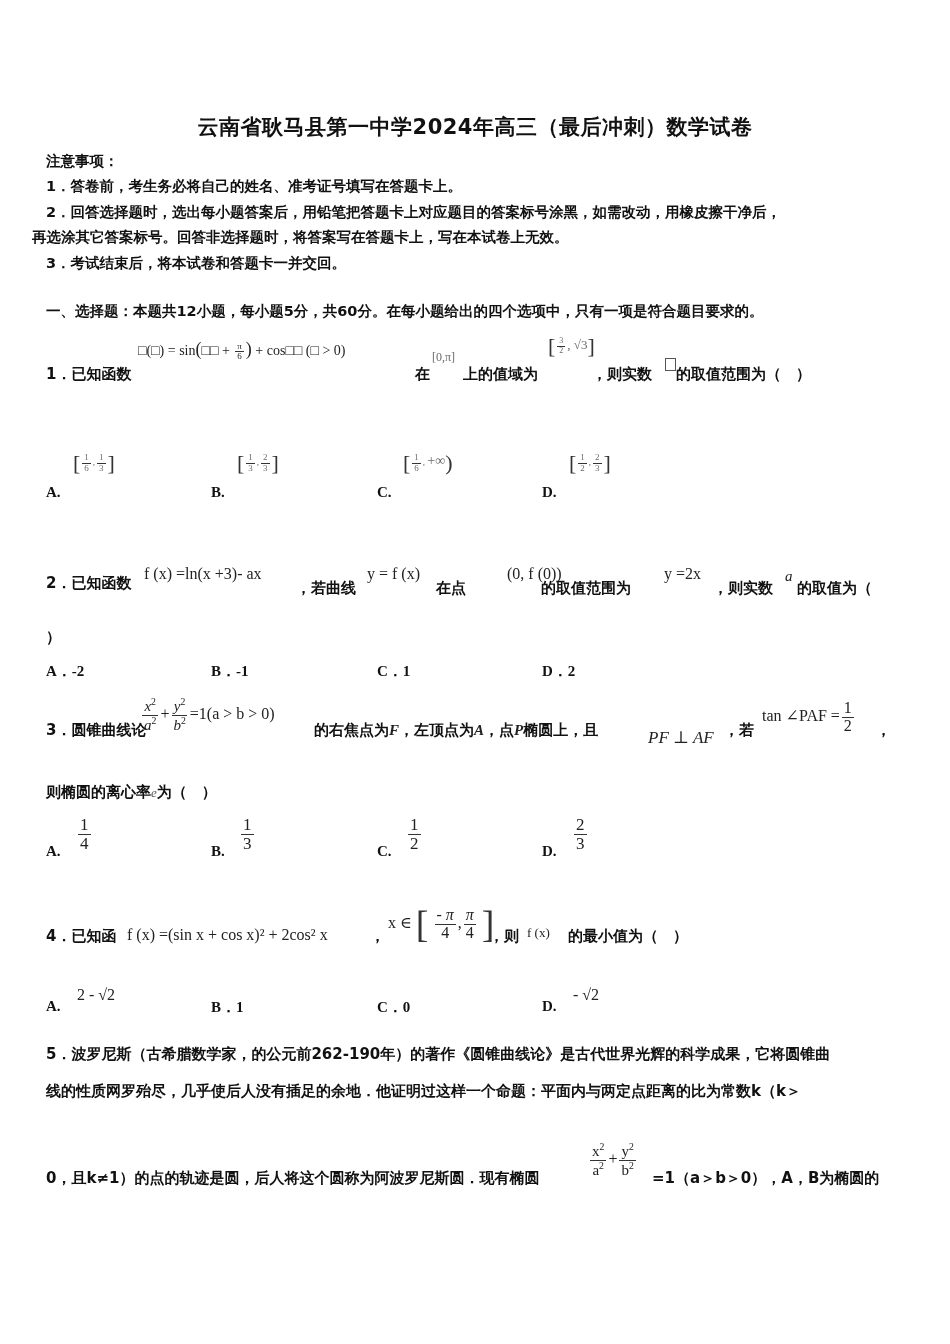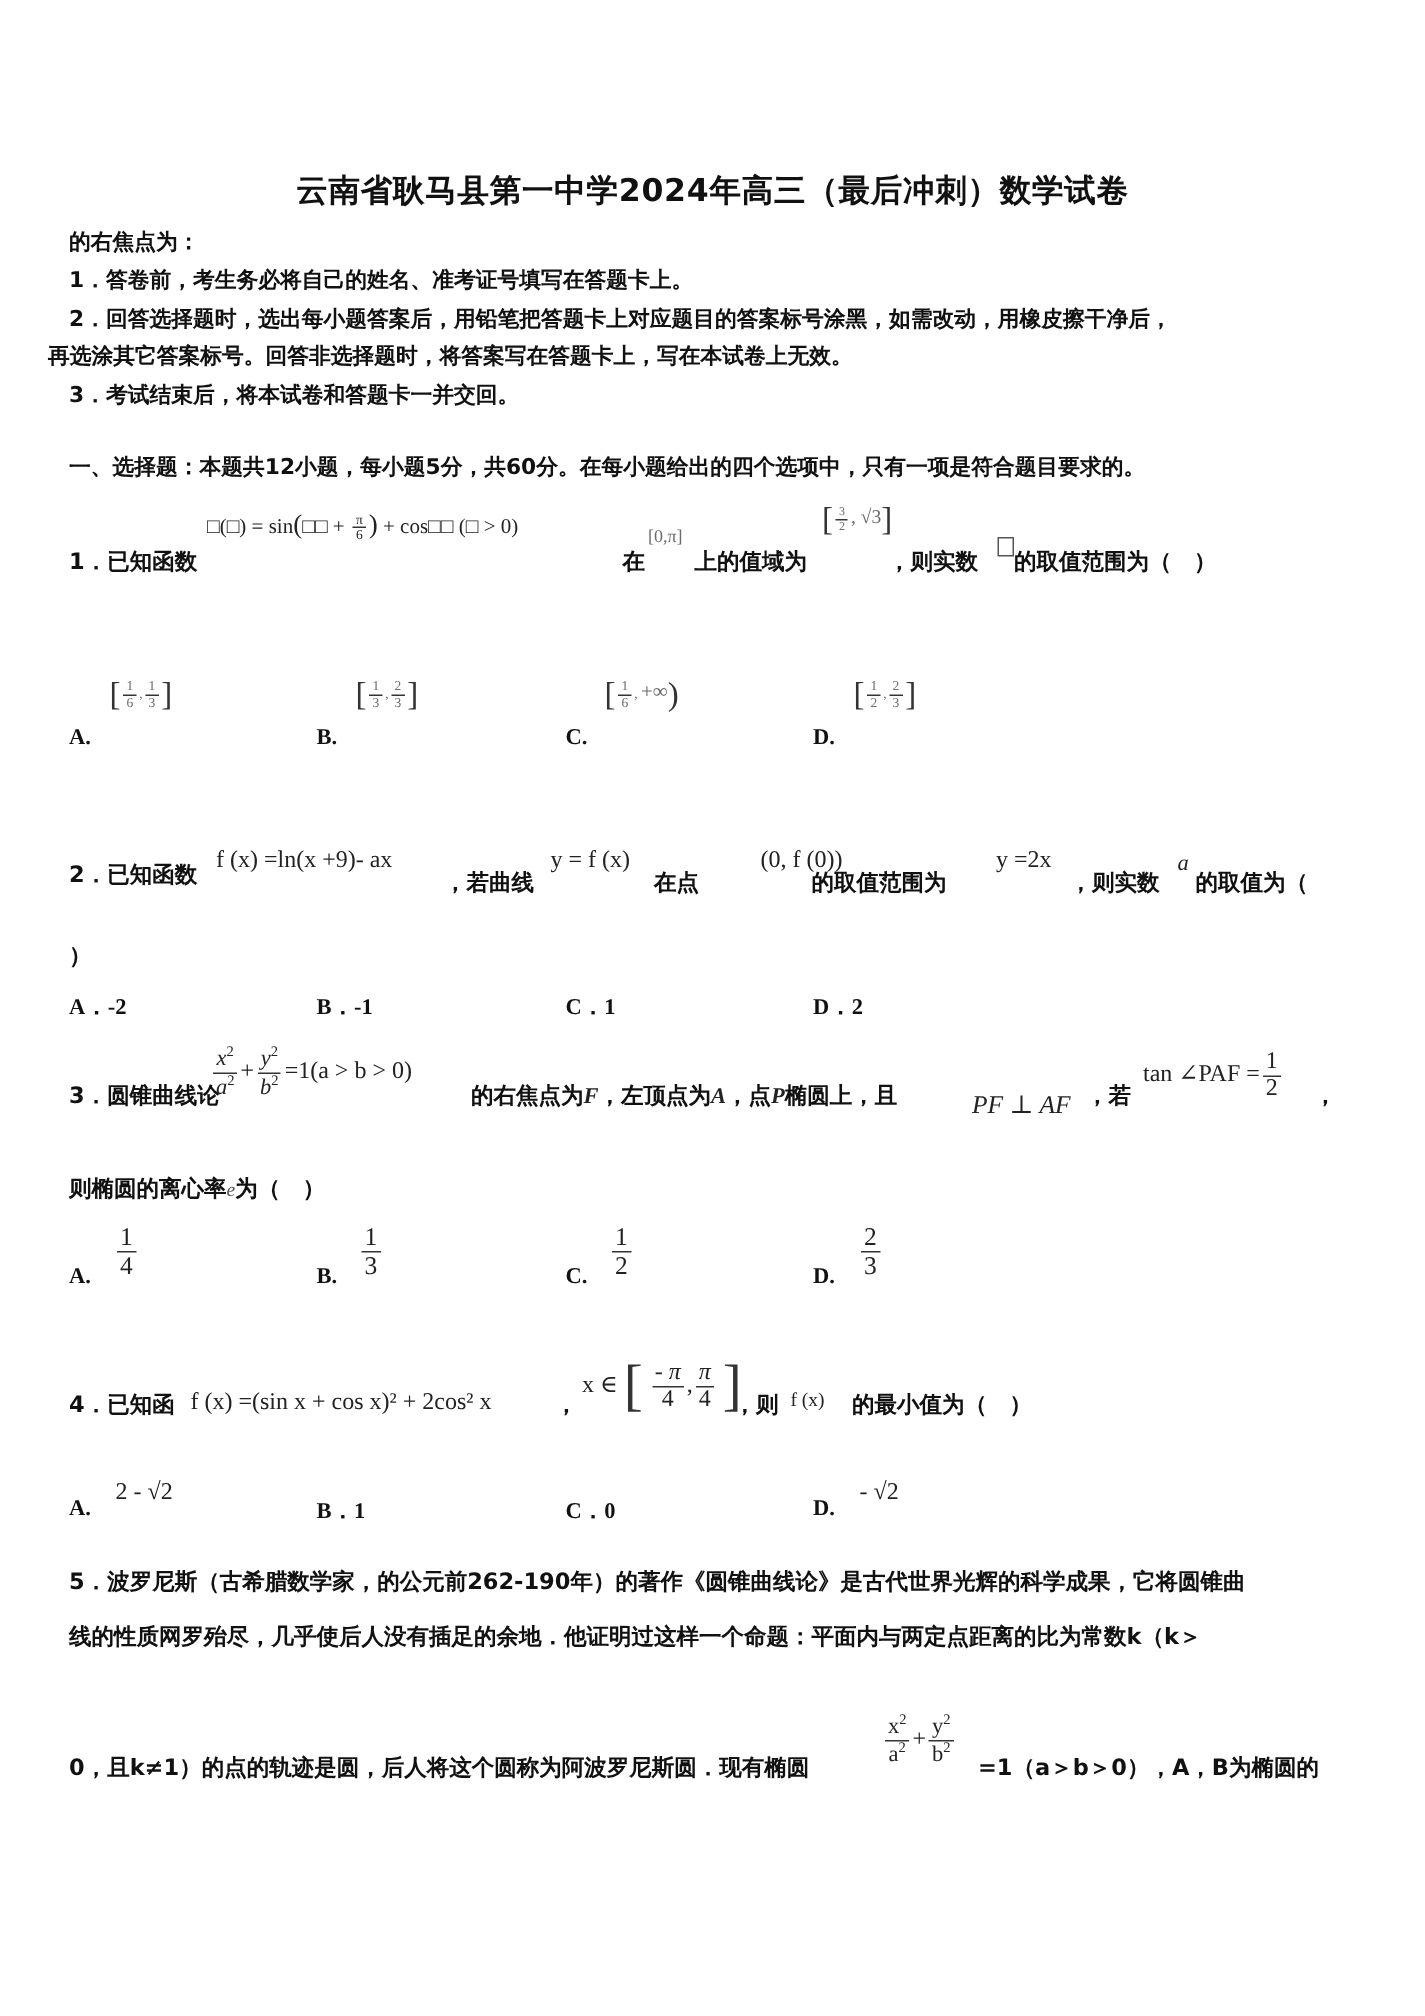--- a/index.html
+++ b/index.html
@@ -27,21 +27,21 @@
   sup { font-size: 0.65em; vertical-align: super; }
   .bracket-big { font-size: 30px; font-weight: 100; vertical-align: middle; color: #333; }
   .img-like { color: #6b6b6b; font-family: "Liberation Serif", serif; }
   .box { display: inline-block; width: 9px; height: 11px; border: 1px solid #555; vertical-align: middle; margin: 0 1px; }
 </style>
 </head>
 <body>
 
 <div class="abs title">云南省耿马县第一中学2024年高三（最后冲刺）数学试卷</div>
 
-<div class="abs notice" style="left:46px; top:152px;">的右焦点为：</div>
+<div class="abs notice" style="left:46px; top:152px;">注意事项：</div>
 <div class="abs notice" style="left:46px; top:177px;">1．答卷前，考生务必将自己的姓名、准考证号填写在答题卡上。</div>
 <div class="abs notice" style="left:46px; top:203px;">2．回答选择题时，选出每小题答案后，用铅笔把答题卡上对应题目的答案标号涂黑，如需改动，用橡皮擦干净后，</div>
 <div class="abs notice" style="left:32px; top:228px;font-family:Liberation Serif, serif;">再选涂其它答案标号。回答非选择题时，将答案写在答题卡上，写在本试卷上无效。</div>
 <div class="abs notice" style="left:46px; top:254px;">3．考试结束后，将本试卷和答题卡一并交回。</div>
 
 <div class="abs notice" style="left:46px; top:302px;">一、选择题：本题共12小题，每小题5分，共60分。在每小题给出的四个选项中，只有一项是符合题目要求的。</div>
 
 <div>
   <div class="abs q" style="left:46px; top:365px;">
     <span>1．</span><span>已知函数</span>
@@ -104,21 +104,21 @@
         <span class="num">2</span>
         <span class="den">3</span>
       </span><span class="bracket-big" style="font-size:22px;">]</span>
   </div>
 </div>
 
 <div>
   <div class="abs q" style="left:46px; top:574px;">
     <span>2．</span><span>已知函数</span>
   </div>
-  <div class="abs math" style="left:144px; top:565px; font-size:16px;">f (x) =ln(x +9)- ax</div>
+  <div class="abs math" style="left:144px; top:565px; font-size:16px;">f (x) =ln(x +3)- ax</div>
   <div class="abs q" style="left:296px; top:579px;">，若曲线</div>
   <div class="abs math" style="left:367px; top:565px; font-size:16px;">y = f (x)</div>
   <div class="abs q" style="left:436px; top:579px;">在点</div>
   <div class="abs math" style="left:472px; top:565px; font-size:16px;margin-left:35px;">(0, f (0))</div>
   <div class="abs q" style="left:541px; top:579px;">的取值范围为</div>
   <div class="abs math" style="left:664px; top:565px; font-size:16px;">y =2x</div>
   <div class="abs q" style="left:713px; top:579px;">，则实数</div>
   <div class="abs math" style="left:785px; top:568px; font-size:15px;"><i>a</i></div>
   <div class="abs q" style="left:797px; top:579px;">的取值为（</div>
   <div class="abs q" style="left:46px; top:628px;">）</div>

